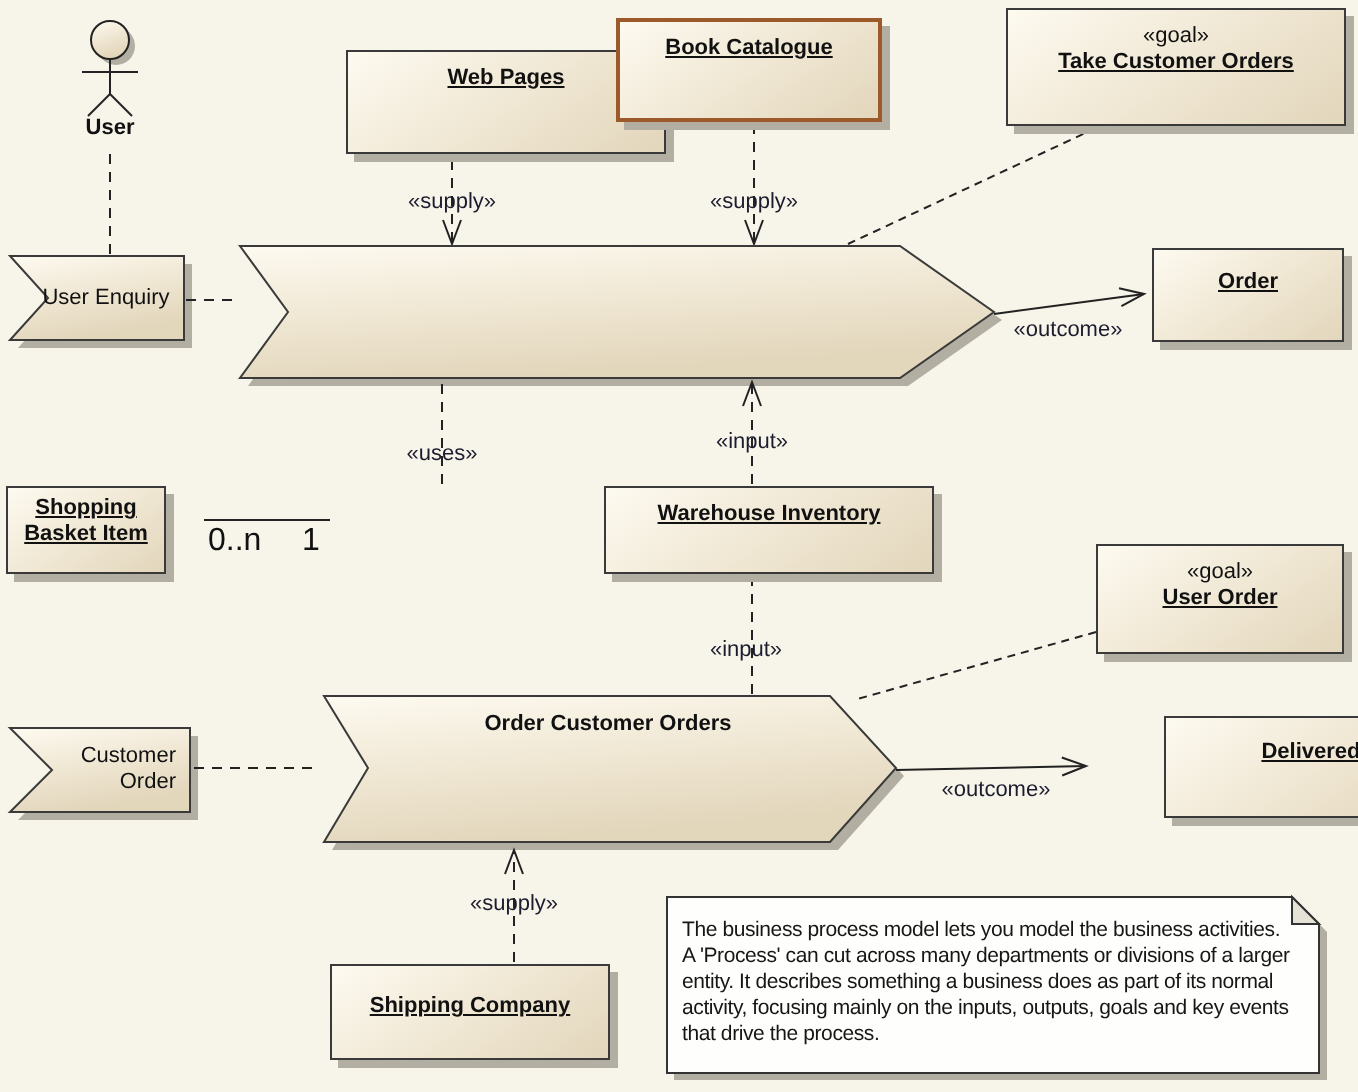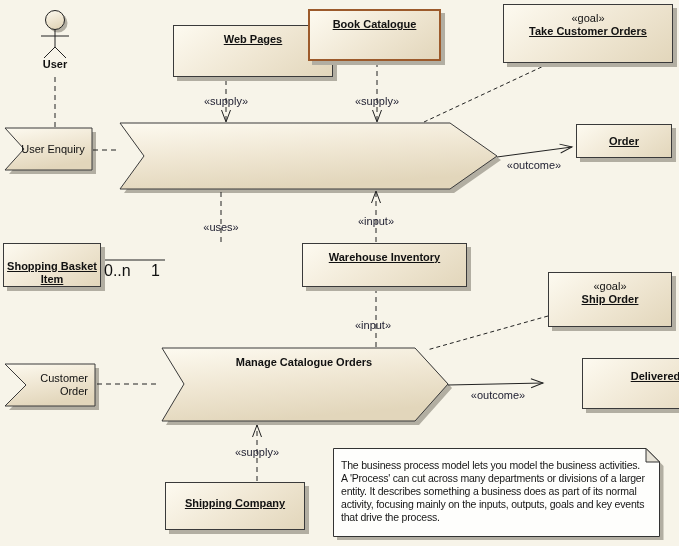--- a/index.html
+++ b/index.html
@@ -127,47 +127,47 @@
 
   <div class="box hl" style="left:308px;top:9px;width:133px;height:52px;">
     <span class="name">Book Catalogue</span>
   </div>
 
   <div class="box" style="left:503px;top:4px;width:170px;height:59px;">
     <span class="stereo">«goal»</span>
     <span class="name">Take Customer Orders</span>
   </div>
 
-  <div class="box" style="left:576px;top:124px;width:96px;height:34px;padding-top:10px;">
+  <div class="box" style="left:576px;top:124px;width:96px;height:47px;padding-top:10px;">
     <span class="name">Order</span>
   </div>
 
-  <div class="box" style="left:3px;top:243px;width:98px;height:44px;padding-top:16px;">
+  <div class="box" style="left:3px;top:243px;width:80px;height:44px;padding-top:4px;">
     <span class="name">Shopping Basket Item</span>
   </div>
 
 
   <div class="box" style="left:302px;top:243px;width:165px;height:44px;">
     <span class="name">Warehouse Inventory</span>
   </div>
 
   <div class="box" style="left:548px;top:272px;width:124px;height:55px;">
     <span class="stereo">«goal»</span>
-    <span class="name">Ship Order</span>
+    <span class="name">User Order</span>
   </div>
 
   <div class="box" style="left:582px;top:358px;width:144px;height:51px;padding-top:11px;padding-left:36px;">
     <span class="name">Delivered Order</span>
   </div>
 
   <div class="box" style="left:165px;top:482px;width:140px;height:48px;padding-top:14px;">
     <span class="name">Shipping Company</span>
   </div>
 
-  <div class="procname" style="left:170px;top:356px;width:268px;">Manage Catalogue Orders</div>
+  <div class="procname" style="left:170px;top:356px;width:268px;">Order Customer Orders</div>
 
   <div class="evtname" style="left:14px;top:128px;width:78px;height:42px;white-space:nowrap;">User Enquiry</div>
   <div class="evtname" style="left:18px;top:364px;width:70px;height:42px;">Customer Order</div>
 
   <div class="lbl" style="left:226px;top:95px;">«supply»</div>
   <div class="lbl" style="left:377px;top:95px;">«supply»</div>
   <div class="lbl" style="left:534px;top:159px;">«outcome»</div>
   <div class="lbl" style="left:221px;top:221px;">«uses»</div>
   <div class="lbl" style="left:376px;top:215px;">«input»</div>
   <div class="lbl" style="left:373px;top:319px;">«input»</div>

